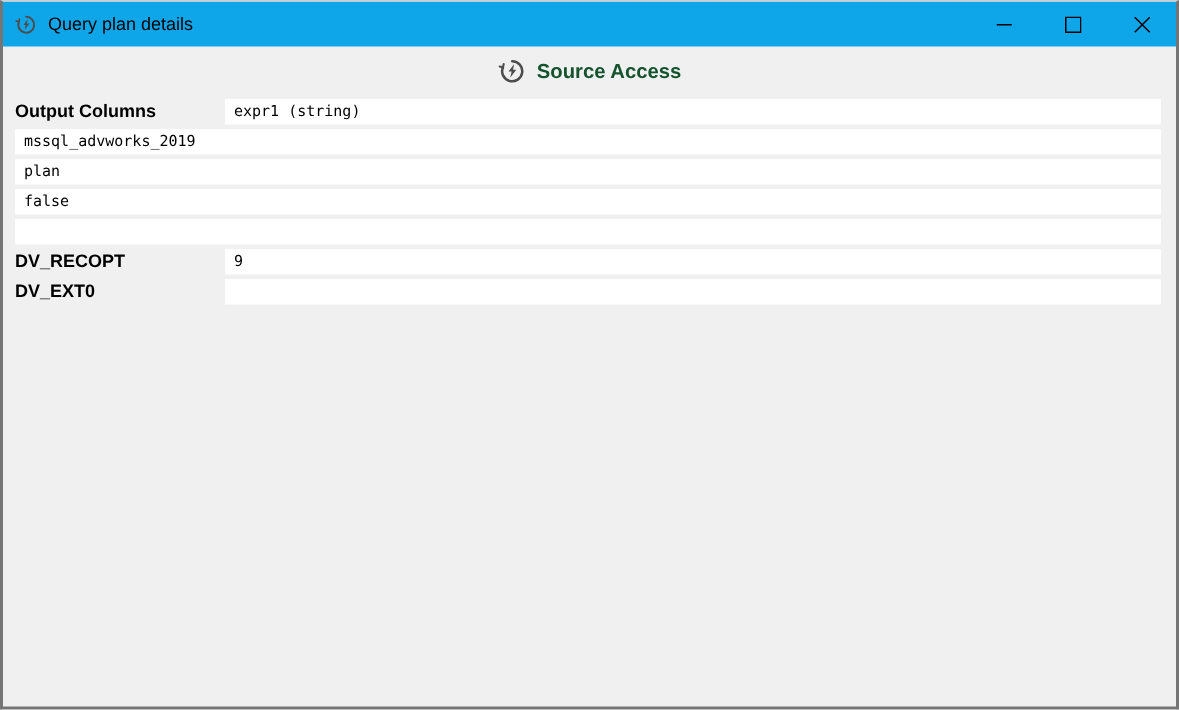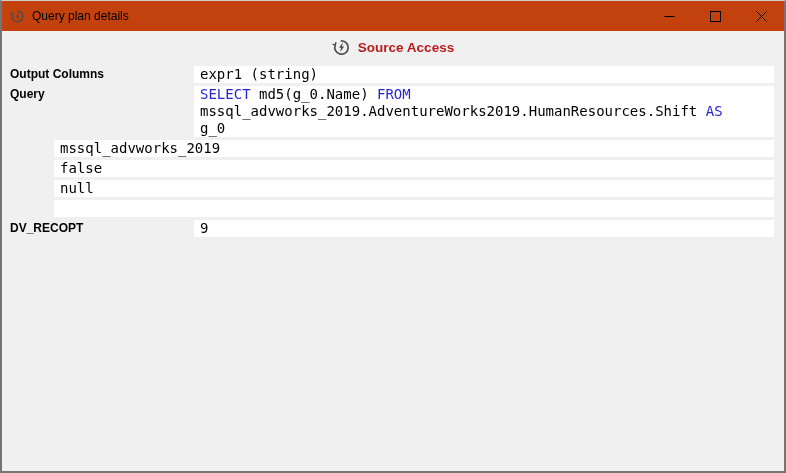--- a/index.html
+++ b/index.html
@@ -4,40 +4,40 @@
 <style>
   * { margin:0; padding:0; box-sizing:border-box; }
   html,body { background:#c8c8c8; font-family:"Liberation Sans",sans-serif; }
   .window{
     position:relative; width:786px; height:473px;
     background:var(--content-bg,#f0f0f0);
     border:2px solid var(--window-border,#757575);
     border-top:1px solid #cfcfcf;
     overflow:hidden;
   }
-  .titlebar{ height:30px; background:#c2410c; display:flex; align-items:center; }
+  .titlebar{ height:30px; background:#0ea5e9; display:flex; align-items:center; }
   .title-icon{ margin:0 7px 0 8px; display:flex; }
   .title-text{ font-size:12px; color:#000; }
   .caption{ margin-left:auto; display:flex; height:100%; }
   .caption .cbtn{
     width:46px; height:100%; border:none; background:transparent;
     display:flex; align-items:center; justify-content:center; padding:0;
   }
   .header{ height:33px; display:flex; align-items:center; justify-content:center; gap:7px; }
-  .header-text{ font-weight:bold; font-size:13.5px; color:#b91c1c; }
+  .header-text{ font-weight:bold; font-size:13.5px; color:#14532d; }
   .form{ padding:2px 10px 16px 8px; }
   .row{ display:flex; align-items:flex-start; margin-bottom:3px; }
   .label{
     width:140px; flex:none; font-weight:bold; font-size:12px; line-height:14px;
     padding-top:1px; color:#000; overflow-wrap:anywhere;
   }
   .field{
     flex:1; background:var(--field-bg,#ffffff); min-height:17px; line-height:17px;
-    font-family:"DejaVu Sans Mono","Liberation Mono",monospace; font-size:14px;
-    color:#000; padding:0 4px 0 6px; white-space:pre-wrap; overflow-wrap:anywhere;margin-left:44px;
+    font-family:"DejaVu Sans Mono","Liberation Mono",monospace; font-size:10px;
+    color:#000; padding:0 4px 0 6px; white-space:pre-wrap; overflow-wrap:anywhere;
   }
   .kw{ color:var(--keyword-blue,#2727cf); }
   svg{ display:block; }
 </style>
 </head>
 <body>
 
 <div class="window">
 
   <div class="titlebar">
@@ -84,35 +84,34 @@
     </span>
     <span class="header-text">Source Access</span>
   </div>
 
   <div class="form">
     <div class="row">
       <div class="label">Output Columns</div>
       <div class="field">expr1 (string)</div>
     </div>
     <div class="row">
-      <div class="label">Query</div>
-      <div class="field"><span class="kw">SELECT</span><span> md5(g_0.Name) </span><span class="kw">FROM</span><span> mssql_advworks_2019.AdventureWorks2019.HumanResources.Shift </span><span class="kw">AS</span><span>
-g_0</span></div>
-    </div>
-    <div class="row">
       <div class="field">mssql_advworks_2019</div>
     </div>
     <div class="row">
-      <div class="field">false</div>
+      <div class="field">plan</div>
     </div>
     <div class="row">
-      <div class="field">null</div>
+      <div class="field">false</div>
     </div>
     <div class="row">
       <div class="field"></div>
     </div>
     <div class="row">
       <div class="label">DV_RECOPT</div>
       <div class="field">9</div>
     </div>
+    <div class="row">
+      <div class="label">DV_EXT0</div>
+      <div class="field"></div>
+    </div>
   </div>
 
 </div>
 
 </body></html>

